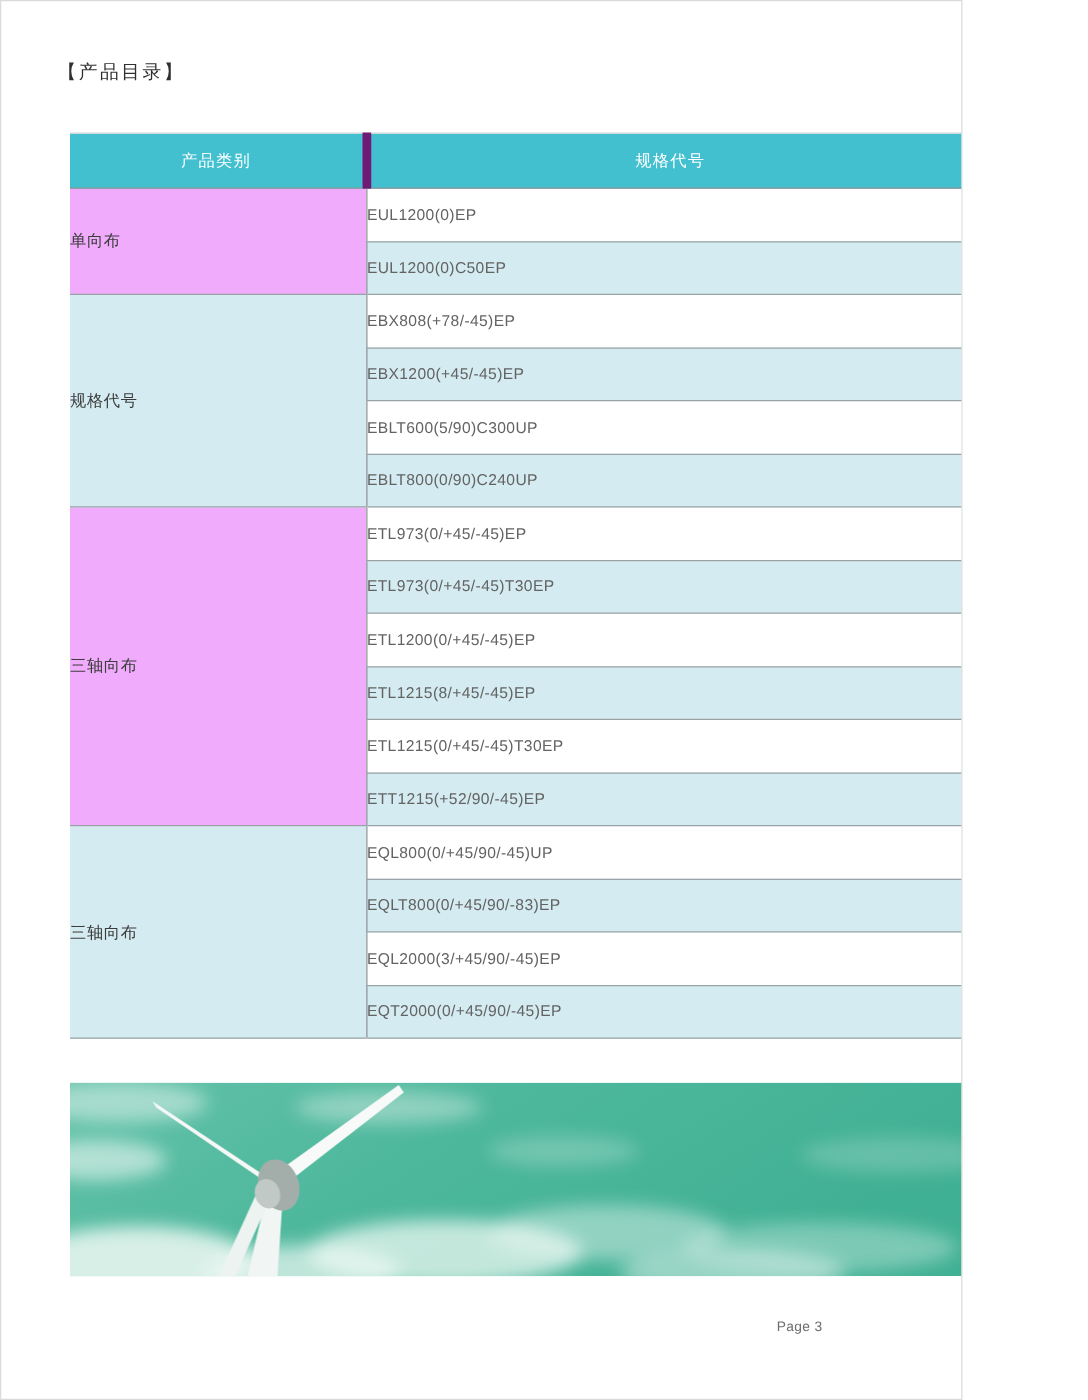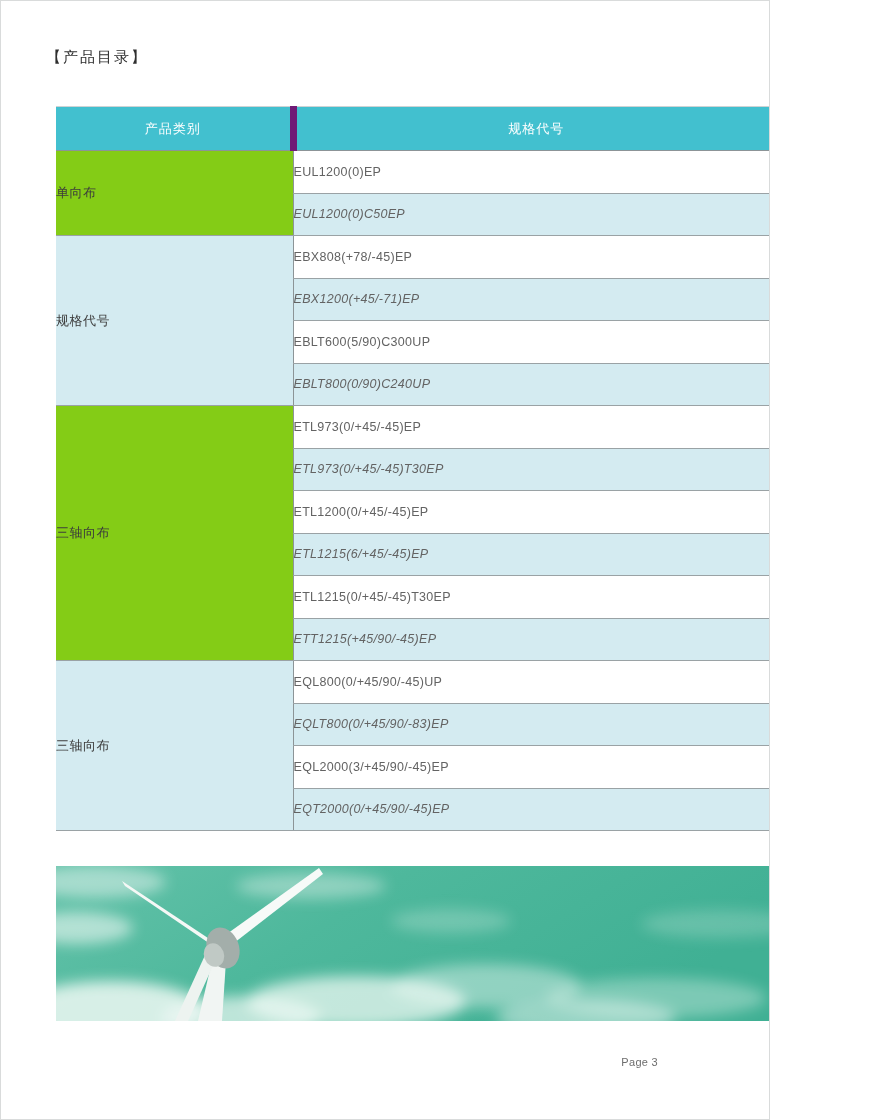--- a/index.html
+++ b/index.html
@@ -35,25 +35,25 @@
   th.col-spec{width:483px;border-left:7px solid #701a75;}
   table.catalog td{
     height:42.5px;text-align:left;vertical-align:middle;padding:0;
   }
   td.spec-cell{
     border-left:1px solid var(--border-dark);
     border-bottom:1px solid var(--border-row);
     font-size:12.5px;color:var(--spec-text);letter-spacing:0.3px;
     background:#ffffff;
   }
-  tr.row-dark td.spec-cell{background:var(--row-alt-bg);font-style:italic;}
+  tr.row-dark td.spec-cell{background:var(--row-alt-bg);}
   td.cat-cell{
     font-size:13px;color:var(--cat-text);
     border-bottom:1px solid var(--border-row);
-    background:#84cc16;letter-spacing:0.5px;
+    background:#f0abfc;letter-spacing:0.5px;
   }
   td.cat-cell.cat-dark{background:var(--row-alt-bg);}
   .photo{
     position:absolute;left:55px;top:865px;width:720px;height:155px;overflow:hidden;
   }
   .photo svg{display:block;}
   .page-number{
     position:absolute;right:111px;top:1055px;
     font-size:11px;color:#6d6d6d;letter-spacing:0.3px;
   }
@@ -78,46 +78,46 @@
           <td class="spec-cell">EUL1200(0)EP</td>
         </tr>
         <tr class="row-dark">
           <td class="spec-cell">EUL1200(0)C50EP</td>
         </tr>
         <tr class="row-light">
           <td rowspan="4" class="cat-cell cat-dark">规格代号</td>
           <td class="spec-cell">EBX808(+78/-45)EP</td>
         </tr>
         <tr class="row-dark">
-          <td class="spec-cell">EBX1200(+45/-71)EP</td>
+          <td class="spec-cell">EBX1200(+45/-45)EP</td>
         </tr>
         <tr class="row-light">
           <td class="spec-cell">EBLT600(5/90)C300UP</td>
         </tr>
         <tr class="row-dark">
           <td class="spec-cell">EBLT800(0/90)C240UP</td>
         </tr>
         <tr class="row-light">
           <td rowspan="6" class="cat-cell cat-light">三轴向布</td>
           <td class="spec-cell">ETL973(0/+45/-45)EP</td>
         </tr>
         <tr class="row-dark">
           <td class="spec-cell">ETL973(0/+45/-45)T30EP</td>
         </tr>
         <tr class="row-light">
           <td class="spec-cell">ETL1200(0/+45/-45)EP</td>
         </tr>
         <tr class="row-dark">
-          <td class="spec-cell">ETL1215(6/+45/-45)EP</td>
+          <td class="spec-cell">ETL1215(8/+45/-45)EP</td>
         </tr>
         <tr class="row-light">
           <td class="spec-cell">ETL1215(0/+45/-45)T30EP</td>
         </tr>
         <tr class="row-dark">
-          <td class="spec-cell">ETT1215(+45/90/-45)EP</td>
+          <td class="spec-cell">ETT1215(+52/90/-45)EP</td>
         </tr>
         <tr class="row-light">
           <td rowspan="4" class="cat-cell cat-dark">三轴向布</td>
           <td class="spec-cell">EQL800(0/+45/90/-45)UP</td>
         </tr>
         <tr class="row-dark">
           <td class="spec-cell">EQLT800(0/+45/90/-83)EP</td>
         </tr>
         <tr class="row-light">
           <td class="spec-cell">EQL2000(3/+45/90/-45)EP</td>

